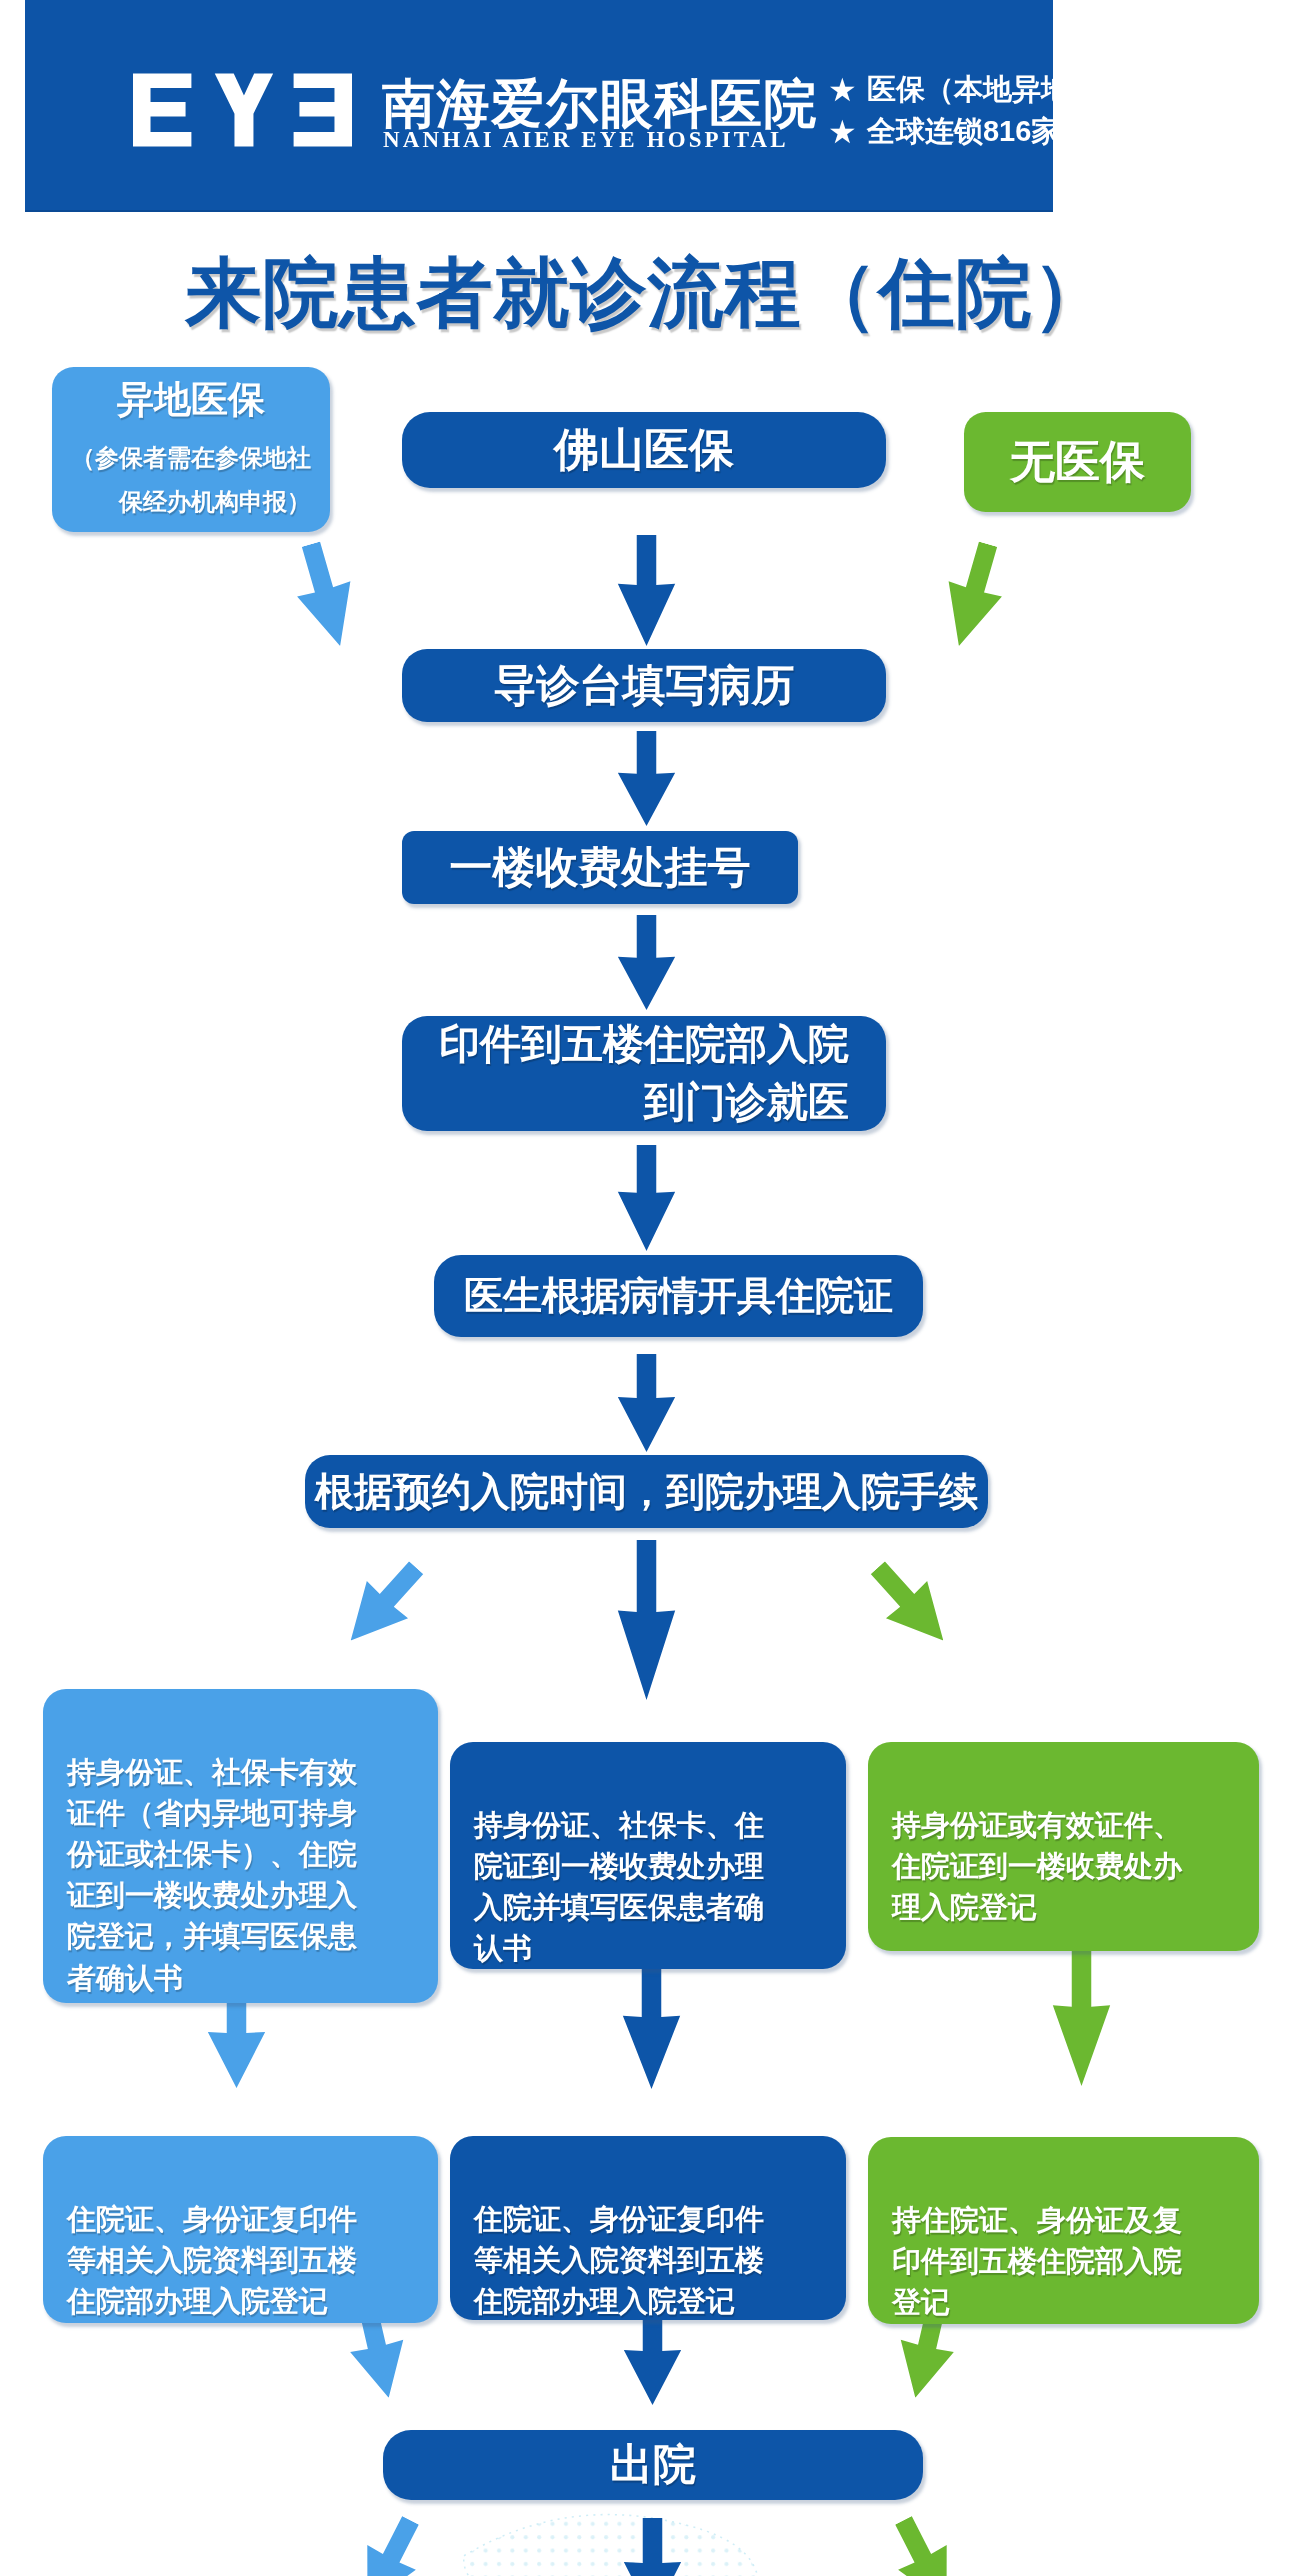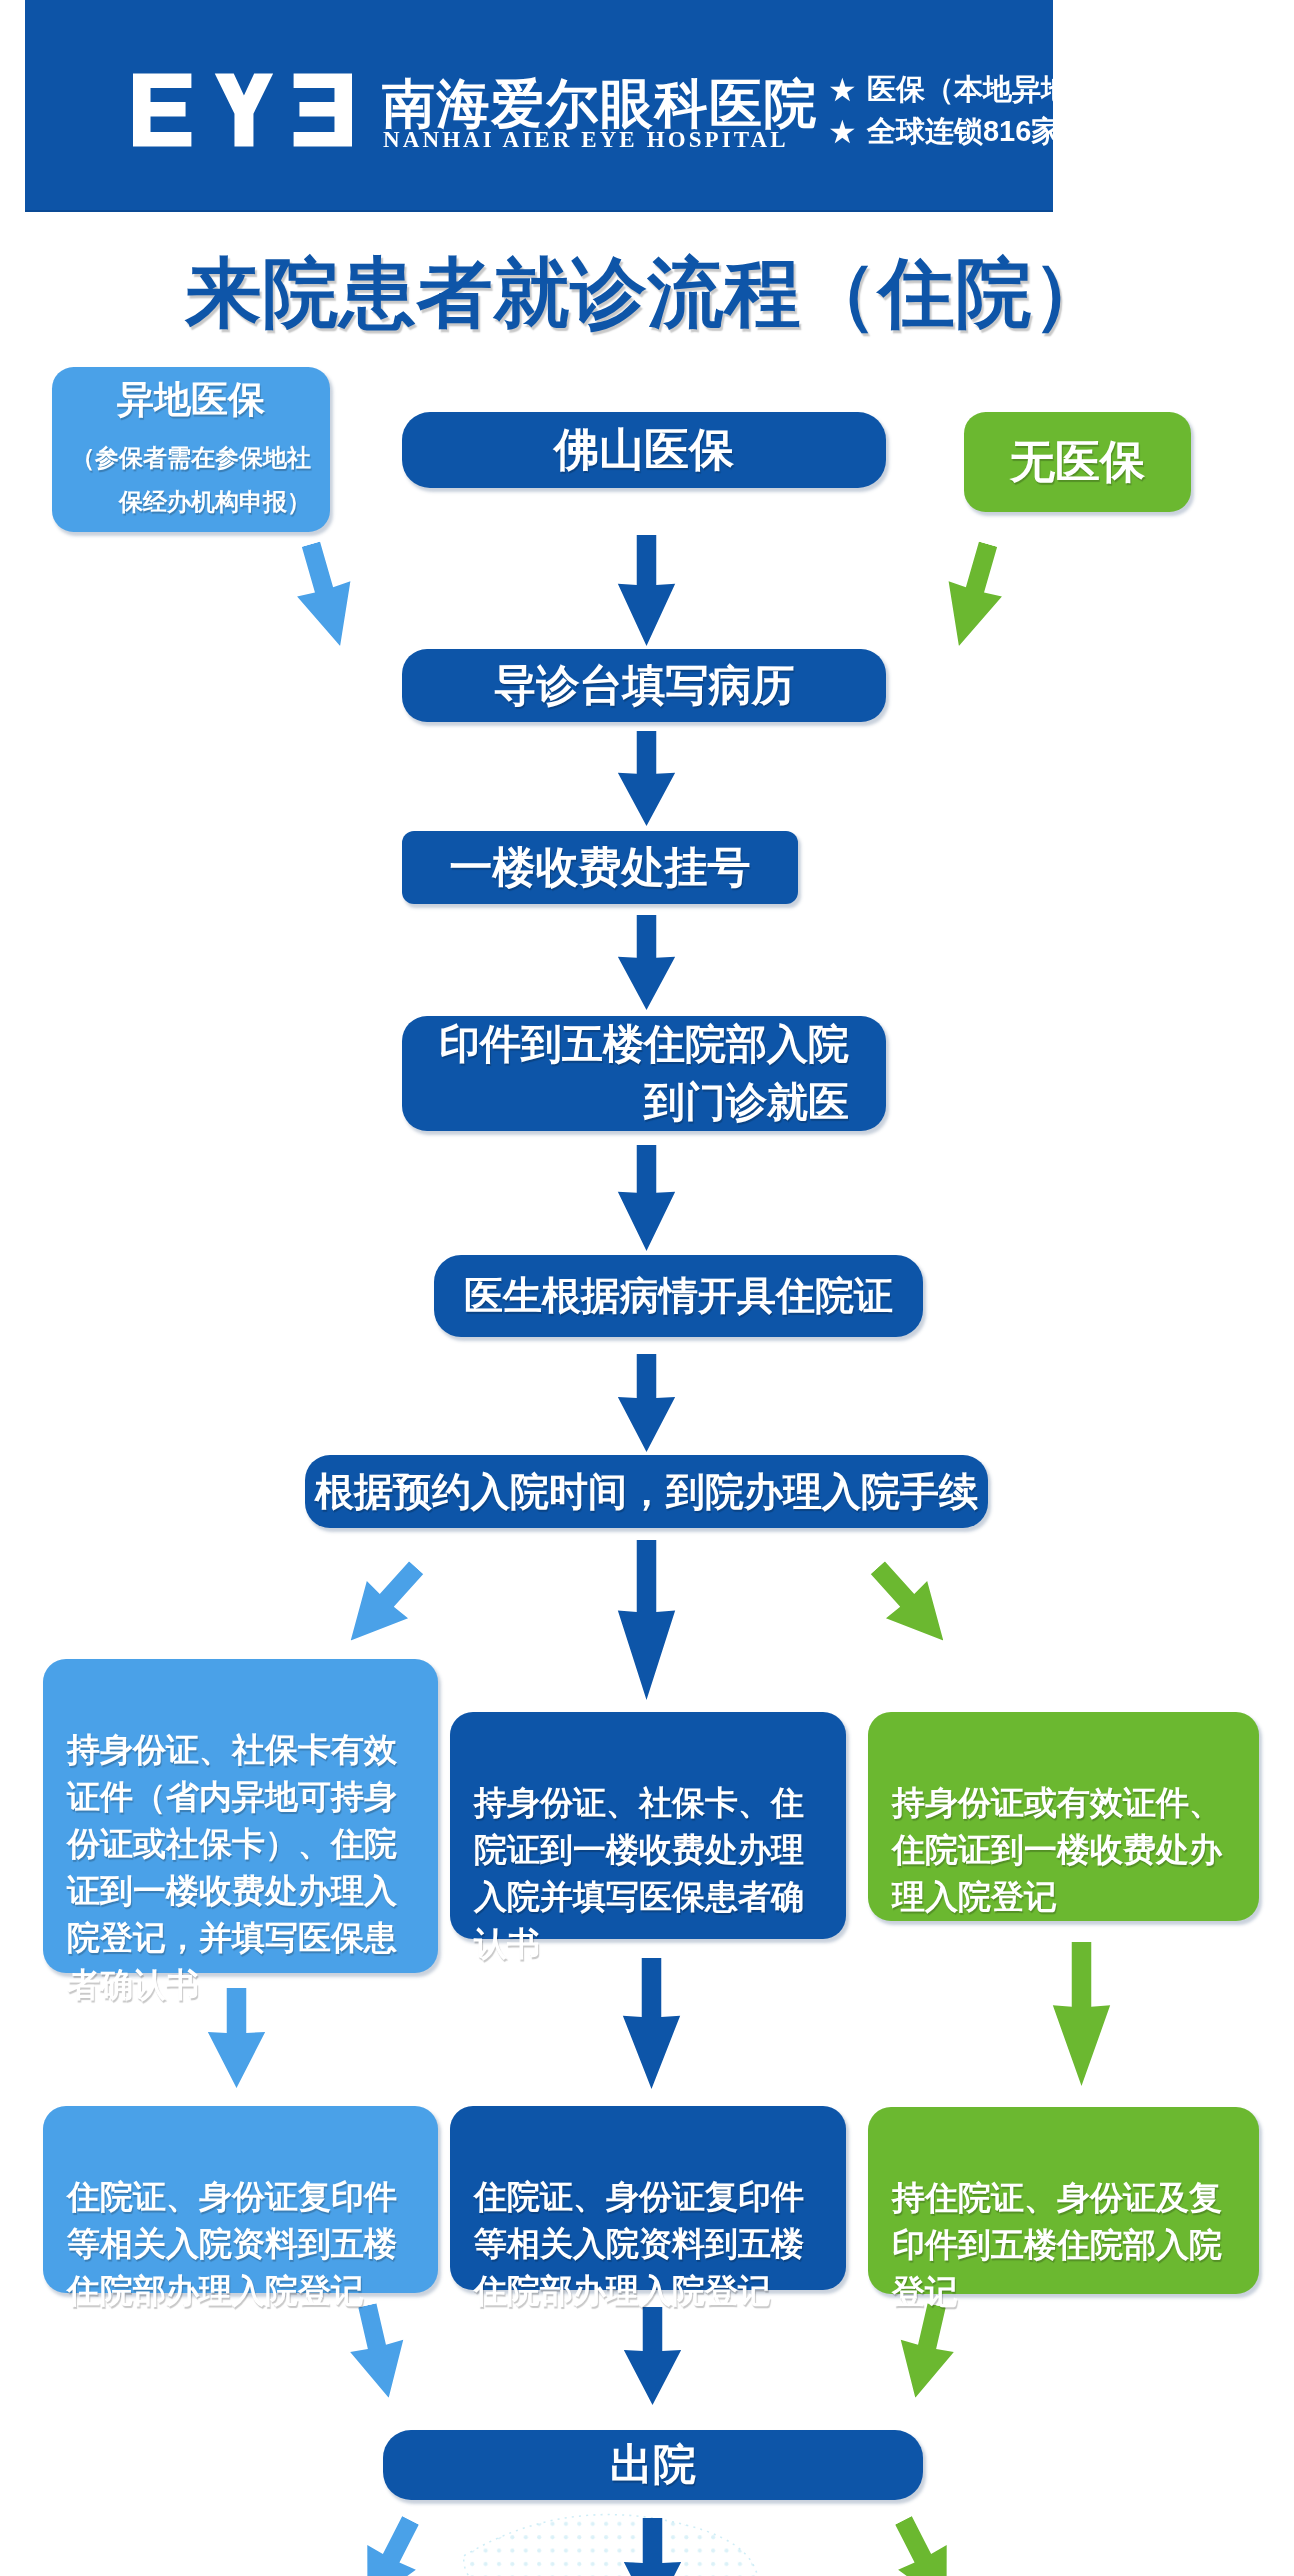--- a/index.html
+++ b/index.html
@@ -48,22 +48,22 @@
     position:absolute;color:#fff;font-weight:bold;
     box-shadow:2.1px 3.6px 3.1px rgba(60,90,130,0.28);
     box-sizing:border-box;z-index:2;
   }
   .bg-dark{background:#0d55a8;}
   .bg-light{background:#4aa1e8;}
   .bg-green{background:#6bb830;}
   .box-center{display:flex;align-items:center;justify-content:center;text-align:right;}
   .box .txt{text-shadow:1px 1.5px 1px rgba(0,0,0,0.22);}
   .box-multi{
-    white-space:pre-line;font-size:33px;line-height:1.42;
-    padding:21.6px 24px;text-align:left;
+    white-space:pre-line;font-size:29px;line-height:1.42;
+    padding:21.6px 24px;text-align:left;margin-top:30px;
   }
   .pre{white-space:pre-line;}
   
   .arrow{
     position:absolute;z-index:1;
     clip-path:polygon(34% 0,66% 0,66% 45%,97% 44%,50% 100%,3% 44%,34% 45%);
   }
   .a-dark{background:#0d55a8;}
   .a-light{background:#4aa1e8;}
   .a-green{background:#6bb830;}

